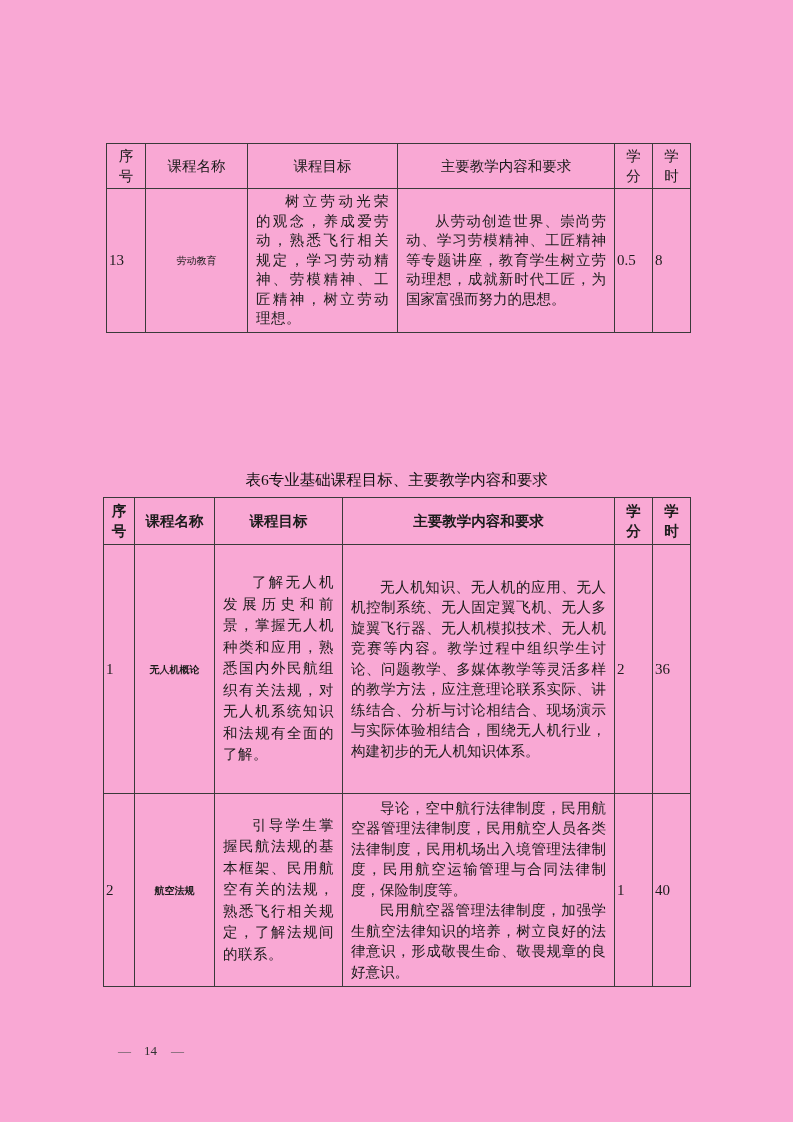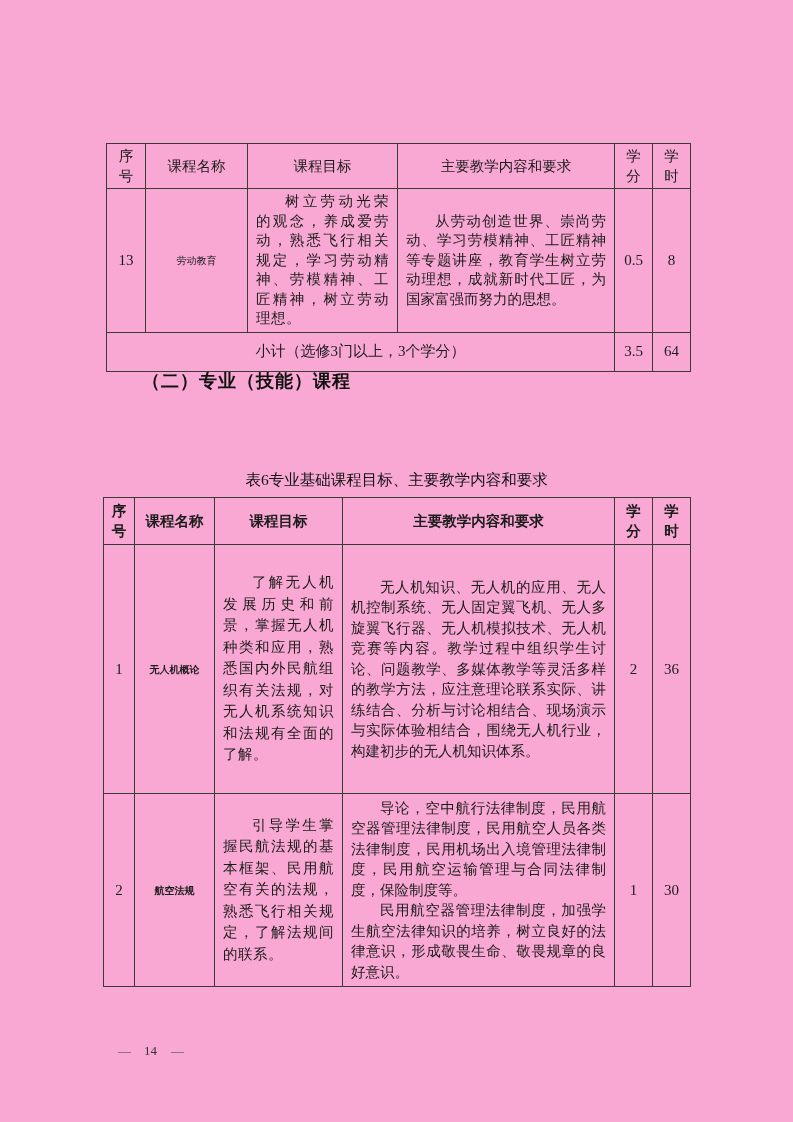--- a/index.html
+++ b/index.html
@@ -32,21 +32,21 @@
   table.tbl-top th { height:45px; line-height:20px; text-align:center; padding:2px 7px; }
   table.tbl-top .row-course td { height:120px; }
   table.tbl-top .row-subtotal td { height:39px; }
   
   table.tbl6 { top:497px; left:103px; width:587px; }
   table.tbl6 th { height:47px; line-height:20px; text-align:center; padding:2px 7px; font-weight:bold; }
   table.tbl6 .row-1 td { height:249px; }
   table.tbl6 .row-2 td { height:193px; }
   table.tbl6 td.c-name { font-weight:bold; }
 
-  td.c-no, td.c-credit, td.c-hour { text-align:center; padding:2px; font-size:15px; }
+  td.c-no, td.c-credit, td.c-hour { text-align:left; padding:2px; font-size:15px; }
   td.c-name { text-align:center; padding:2px 4px; line-height:21px; font-size:10px; }
   td.c-goal {
     padding:3px 8px; text-align:justify;
     line-height:21.5px; letter-spacing:0.5px;
   }
   td.c-goal p { text-indent:2em; text-align:justify; }
   td.c-content { padding:3px 8px; line-height:20.5px; }
   td.c-content p { text-indent:2em; text-align:justify; }
   table.tbl-top td.c-goal { line-height:19.5px; }
   table.tbl-top td.c-content { line-height:19.5px; }
@@ -106,29 +106,23 @@
         <td class="c-name">劳动教育</td>
         <td class="c-goal">
           <p>树立劳动光荣的观念，养成爱劳动，熟悉飞行相关规定，学习劳动精神、劳模精神、工匠精神，树立劳动理想。</p>
         </td>
         <td class="c-content">
           <p>从劳动创造世界、崇尚劳动、学习劳模精神、工匠精神等专题讲座，教育学生树立劳动理想，成就新时代工匠，为国家富强而努力的思想。</p>
         </td>
         <td class="c-credit">0.5</td>
         <td class="c-hour">8</td>
       </tr>
-      <tr class="row-subtotal">
-        <td class="c-subtotal" colspan="4">小计（选修3门以上，3个学分）</td>
-        <td class="c-credit">3.5</td>
-        <td class="c-hour">64</td>
-      </tr>
     </tbody>
   </table>
 
-  <h3 class="section-heading">（二）专业（技能）课程</h3>
   <div class="table-caption">表6专业基础课程目标、主要教学内容和要求</div>
 
   <table class="tbl tbl6">
     <colgroup>
       <col style="width:31px">
         <col style="width:80px">
         <col style="width:128px">
       <col style="width:272px">
         <col style="width:38px">
         <col style="width:38px">
@@ -160,21 +154,21 @@
         <td class="c-no">2</td>
         <td class="c-name">航空法规</td>
         <td class="c-goal">
           <p>引导学生掌握民航法规的基本框架、民用航空有关的法规，熟悉飞行相关规定，了解法规间的联系。</p>
         </td>
         <td class="c-content">
           <p>导论，空中航行法律制度，民用航空器管理法律制度，民用航空人员各类法律制度，民用机场出入境管理法律制度，民用航空运输管理与合同法律制度，保险制度等。</p>
           <p>民用航空器管理法律制度，加强学生航空法律知识的培养，树立良好的法律意识，形成敬畏生命、敬畏规章的良好意识。</p>
         </td>
         <td class="c-credit">1</td>
-        <td class="c-hour">30</td>
+        <td class="c-hour">40</td>
       </tr>
     </tbody>
   </table>
 
   <div class="footer">
     <span class="dash">—</span>
     <span class="pagenum">14</span>
     <span class="dash">—</span>
   </div>
 

